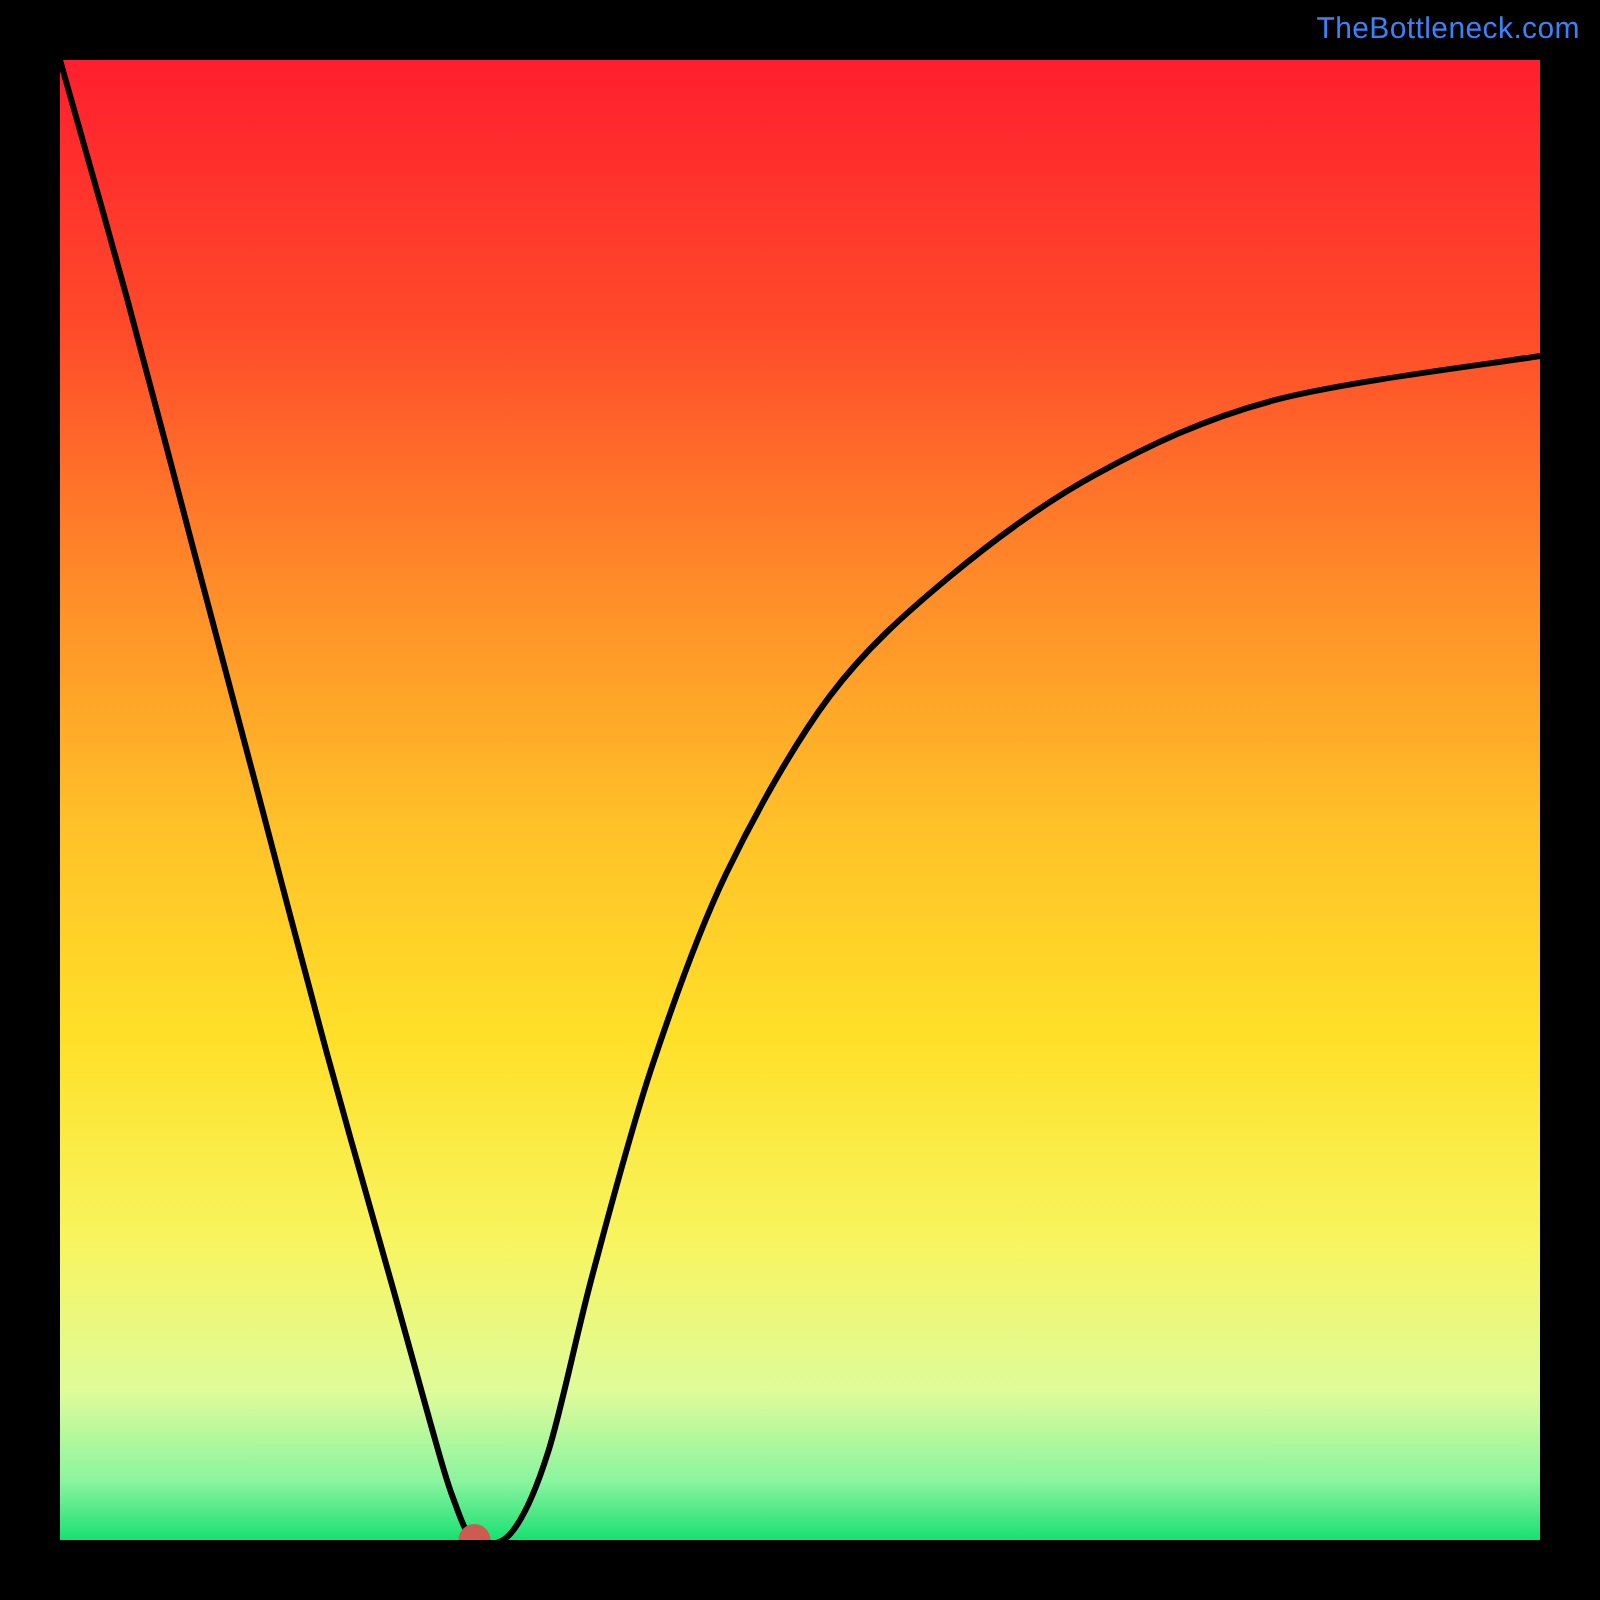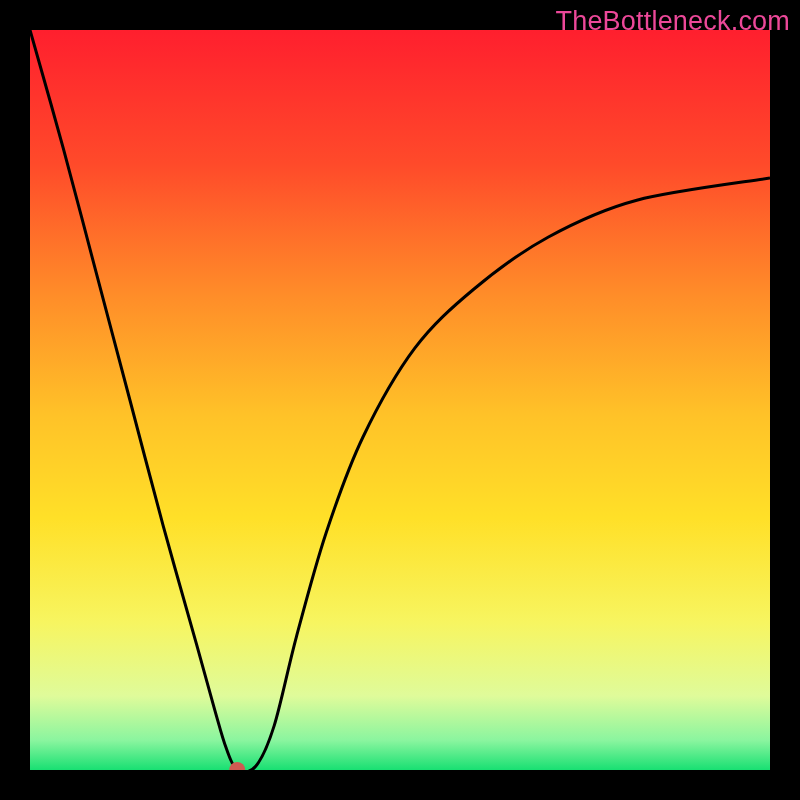--- a/index.html
+++ b/index.html
@@ -23,23 +23,23 @@
     position: absolute;
     left: 0;
     top: 0;
     width: 740px;
     height: 740px;
   }
   .attribution {
     position: absolute;
     top: 6px;
     right: 10px;
-    font-size: 27px;
+    font-size: 15px;
     font-weight: 500;
-    color: #ec4899;
+    color: #3b82f6;
     letter-spacing: 0.2px;
   }
   svg { display: block; }
 </style>
 </head>
 <body>
 
 <div class="attribution">TheBottleneck.com</div>
 
 <div class="frame">

